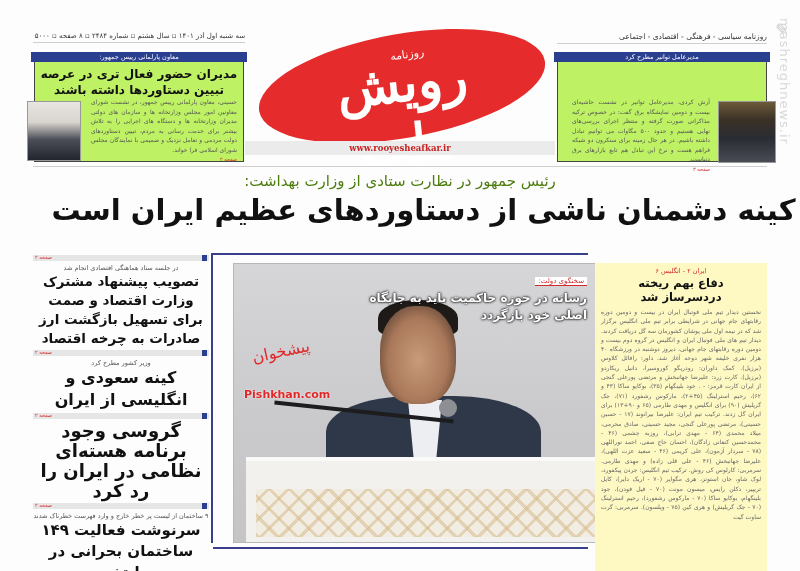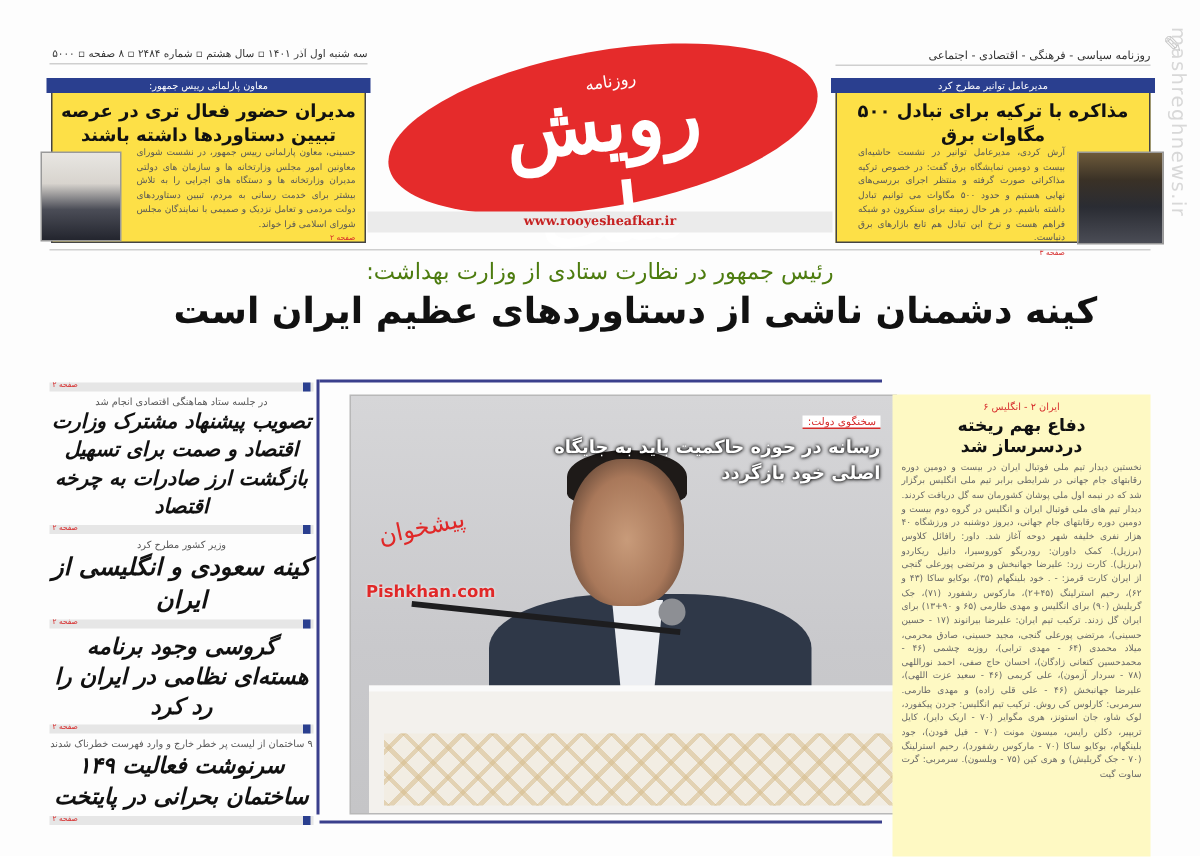--- a/index.html
+++ b/index.html
@@ -6,21 +6,21 @@
   html, body { width: 800px; height: 571px; overflow: hidden; background: #ffffff; }
   body { font-family: "DejaVu Sans", sans-serif; color: #1a1a1a; position: relative; direction: rtl; }
 
   .page { position: absolute; left: 0; top: 0; width: 800px; height: 571px; background: #fdfdfd; }
 
   
   .dateline { position: absolute; left: 33px; top: 32px; width: 212px; font-size: 7px; color: #333; text-align: right; border-bottom: 1px solid #cfcfcf; padding-bottom: 2px; white-space: nowrap; overflow: hidden; }
   .tagline { position: absolute; left: 557px; top: 32px; width: 210px; font-size: 7.5px; color: #333; text-align: right; border-bottom: 1px solid #cfcfcf; padding-bottom: 2px; white-space: nowrap; overflow: hidden; }
 
   
-  .sidebox { position: absolute; top: 52px; border: 1px solid #444; background: #fde047; }
+  .sidebox { position: absolute; top: 52px; border: 1px solid #444; background: #bef264; }
   .sidebox .kicker { background: #2a3f8f; color: #fff; font-size: 6.5px; text-align: center; height: 10px; line-height: 10px; margin: -1px -4px 0 -4px; position: relative; }
   .sidebox .headline { font-weight: bold; font-size: 12px; line-height: 16px; text-align: center; margin-top: 4px; color: #111; }
   .sidebox .body { font-size: 6px; line-height: 9.5px; color: #555; text-align: justify; padding: 0 6px; }
   .sidebox .pageref { font-size: 5px; color: #d62b2b; padding: 2px 6px; }
   .sidebox .photo { position: absolute; border: 1px solid #999; }
 
   .box-left { left: 34px; width: 210px; height: 110px; }
   .box-left .photo { left: -8px; top: 48px; width: 54px; height: 60px; background: linear-gradient(180deg,#e8e6e2 0%,#d8d4ce 35%,#4b4d57 65%,#23252e 100%); }
   .box-left .bodywrap { position: absolute; left: 50px; top: 44px; width: 158px; }
 
@@ -32,32 +32,32 @@
   .masthead { position: absolute; left: 245px; top: 30px; width: 310px; height: 128px; }
   .logo-ellipse { position: absolute; left: 12px; top: 4px; width: 290px; height: 104px; background: #e52b2b; border-radius: 50%; transform: rotate(-10deg); }
   .logo-text { position: absolute; left: 45px; top: 22px; width: 230px; text-align: center; color: #fff; font-family: "DejaVu Serif", serif; font-size: 52px; font-weight: bold; transform: rotate(-6deg); letter-spacing: -2px; }
   .logo-small { position: absolute; left: 145px; top: 18px; color: #fff; font-family: "DejaVu Serif", serif; font-size: 11px; transform: rotate(-8deg); }
   .url-bar { position: absolute; left: 0; top: 111px; width: 310px; height: 14px; background: #ebebeb; text-align: center; font-family: "DejaVu Serif", serif; font-size: 8.5px; font-weight: bold; color: #c62222; line-height: 14px; direction: ltr; }
 
   .top-rule { position: absolute; left: 33px; top: 166px; width: 734px; height: 1px; background: #cfcfcf; }
 
   
   .subhead { position: absolute; left: 0; top: 172px; width: 800px; text-align: center; font-size: 15px; color: #4d7c0f; }
-  .mainhead { position: absolute; left: 0; top: 193px; width: 800px; text-align: center; font-size: 24px; font-weight: bold; color: #111; letter-spacing: -1px; padding-left: 47px; }
+  .mainhead { position: absolute; left: 0; top: 193px; width: 800px; text-align: center; font-size: 29px; font-weight: bold; color: #111; letter-spacing: -1px; padding-left: 47px; }
 
   
   .col-left { position: absolute; left: 33px; top: 253px; width: 176px; }
   .refbar { height: 6px; background: #e6e6e6; position: relative; margin: 2px 0; }
   .refbar .sq { position: absolute; right: 2px; top: 0; width: 5px; height: 6px; background: #2a3f8f; }
   .refbar .pg { position: absolute; left: 2px; top: -1px; font-size: 5px; color: #d62b2b; }
   .item-kicker { font-size: 6.5px; color: #555; text-align: center; margin-top: 3px; }
-  .item-head { font-weight: bold; text-align: center; color: #111; letter-spacing: -0.5px; font-style: italic; }
+  .item-head { font-weight: bold; text-align: center; color: #111; letter-spacing: -0.5px; }
   .h-a { font-size: 13.5px; line-height: 19px; }
   .h-b { font-size: 16px; line-height: 22px; }
-  .h-c { font-size: 15px; line-height: 20px; }
+  .h-c { font-size: 18px; line-height: 20px; }
   .h-d { font-size: 15px; line-height: 21px; }
 
   .vline-left { position: absolute; left: 211px; top: 253px; width: 2px; height: 290px; background: #3a3f8c; }
 
   
   .photo-frame { position: absolute; left: 213px; top: 253px; width: 375px; height: 296px; border-top: 2px solid #3a3f8c; border-bottom: 2px solid #3a3f8c; }
   .photo-inner { position: absolute; left: 20px; top: 8px; width: 365px; height: 280px; background: linear-gradient(180deg,#d6d6d8 0%,#c9c9cc 60%,#c5c5c7 100%); border: 1px solid #b8b8b8; overflow: hidden; }
   .person-head { position: absolute; left: 146px; top: 42px; width: 76px; height: 98px; border-radius: 45% 45% 42% 42%; background: radial-gradient(ellipse at 50% 55%, #c89b7a 0%, #a9785a 55%, #3a2a22 100%); }
   .person-hair { position: absolute; left: 144px; top: 36px; width: 80px; height: 36px; border-radius: 50% 50% 20% 20%; background: #1e1a18; }
   .person-body { position: absolute; left: 92px; top: 132px; width: 215px; height: 90px; border-radius: 40% 40% 0 0; background: #2f3848; }
@@ -104,21 +104,20 @@
 
   <div class="masthead">
     <div class="logo-ellipse"></div>
     <div class="logo-small">روزنامه</div>
     <div class="logo-text">رویش ملت</div>
     <div class="url-bar">www.rooyesheafkar.ir</div>
   </div>
 
   <div class="sidebox box-right">
     <div class="kicker">مدیرعامل توانیر مطرح کرد</div>
-    <div class="headline">مذاکره با ترکیه برای تبادل ۵۰۰ مگاوات برق</div>
     <div class="photo"></div>
     <div class="bodywrap">
       <div class="body">آرش کردی، مدیرعامل توانیر در نشست حاشیه‌ای بیست و دومین نمایشگاه برق گفت: در خصوص ترکیه مذاکراتی صورت گرفته و منتظر اجرای بررسی‌های نهایی هستیم و حدود ۵۰۰ مگاوات می توانیم تبادل داشته باشیم. در هر حال زمینه برای سنکرون دو شبکه فراهم هست و نرخ این تبادل هم تابع بازارهای برق دنیاست.</div>
       <div class="pageref">صفحه ۳</div>
     </div>
   </div>
 
   <div class="side-logo">✎</div>
   <div class="side-watermark">mashreghnews.ir</div>
 

